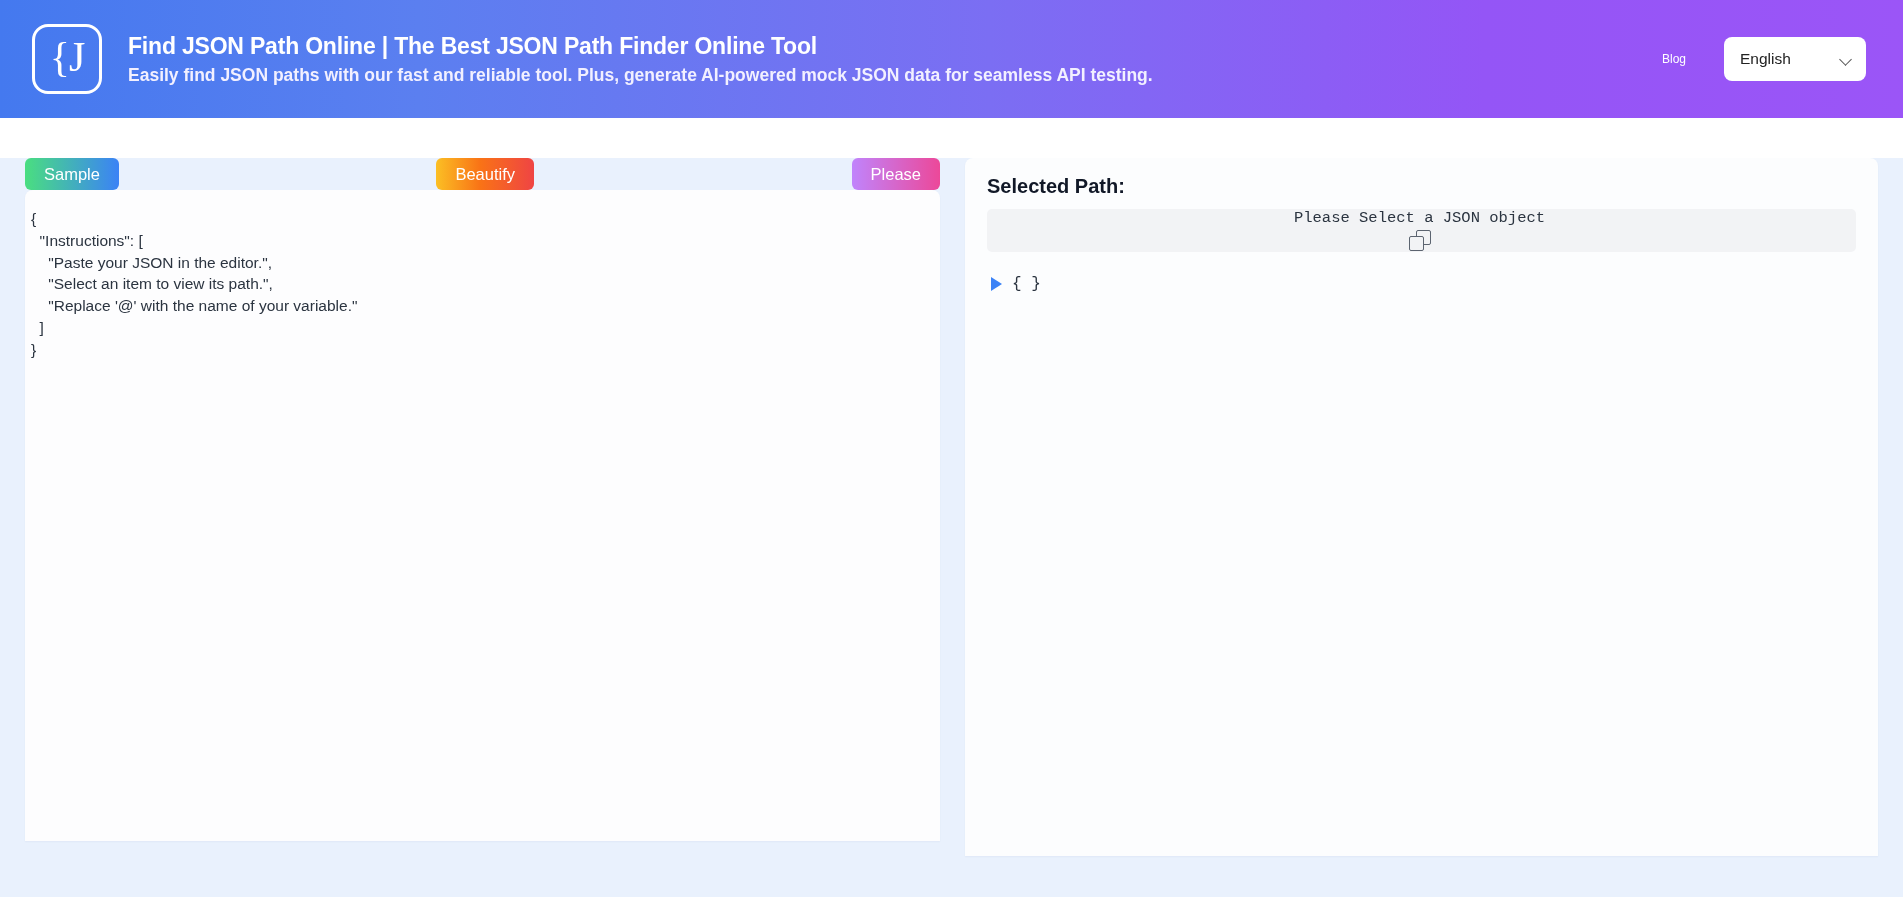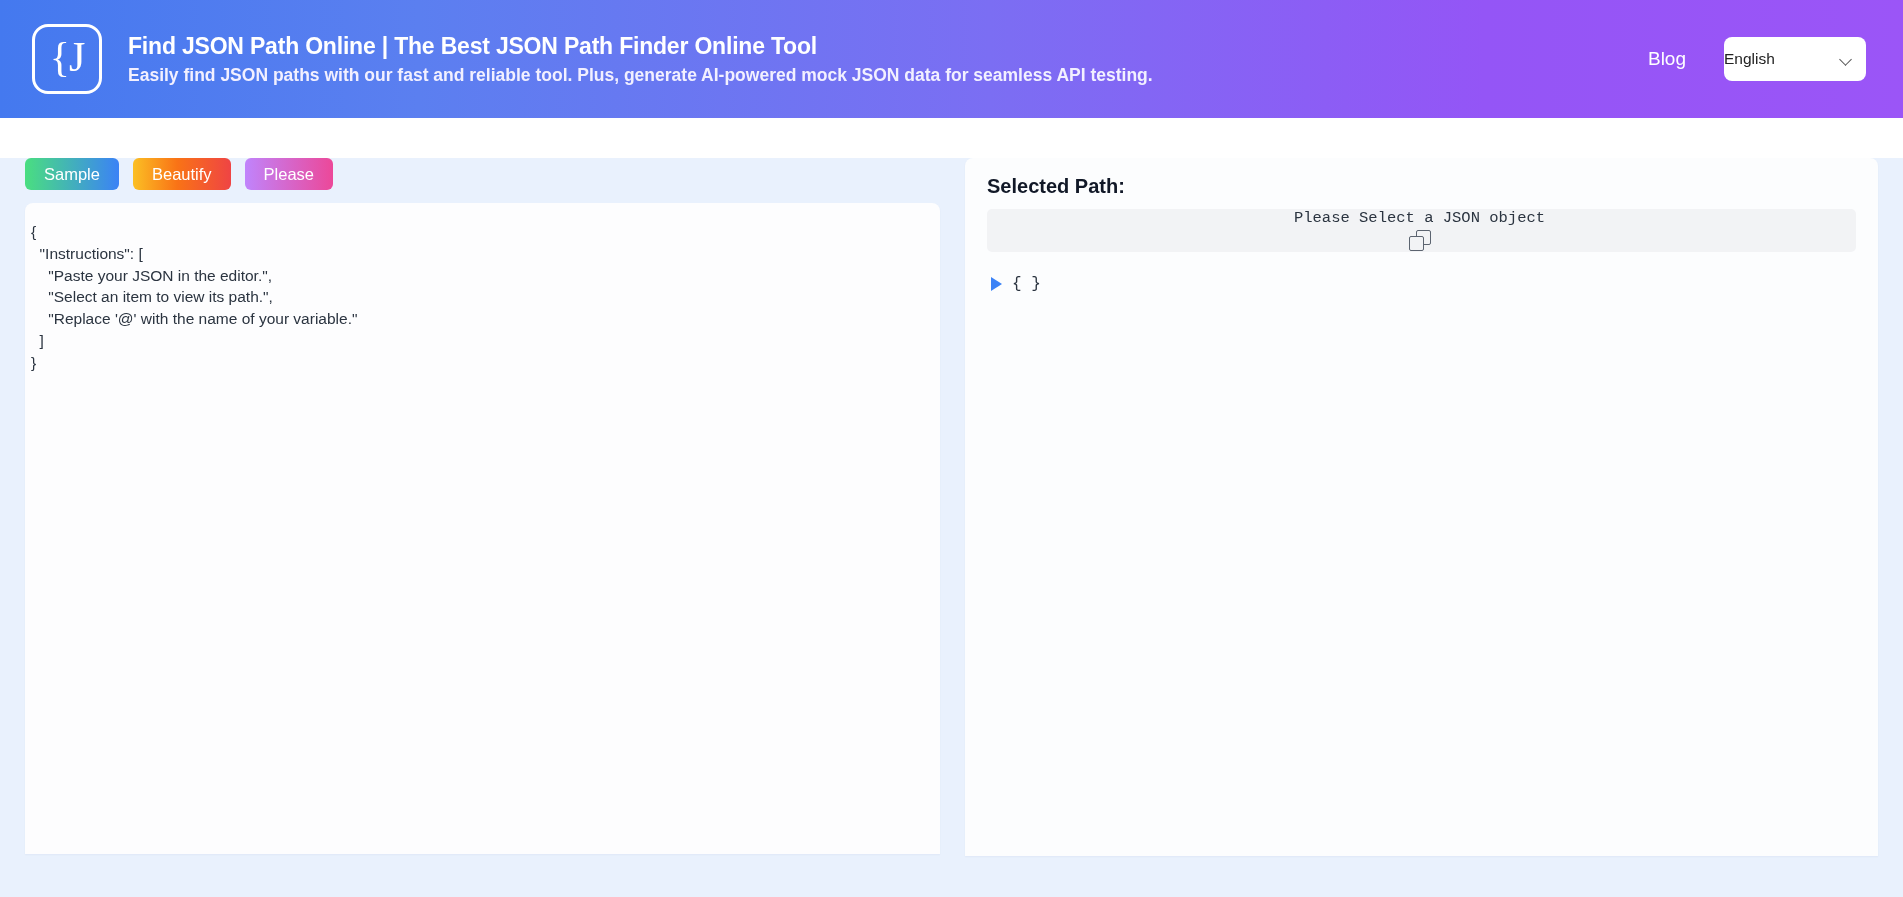--- a/index.html
+++ b/index.html
@@ -50,31 +50,31 @@
     font-weight: 700;
     white-space: nowrap;
   }
   .header-right {
     display: flex; align-items: center;
     gap: 38px;
     flex: 0 0 auto;
   }
   .blog-link {
     color: #ffffff;
-    font-size: 19px;
+    font-size: 12px;
     text-decoration: none;
     cursor: pointer;
   }
   .lang-select {
     width: 142px; height: 44px;
     background: #ffffff;
     border-radius: 8px;
     display: flex; align-items: center;
     justify-content: space-between;
-    padding: 0 14px 0 0;
+    padding: 0 14px 0 16px;
     cursor: pointer;
   }
   .lang-label { color: #222; font-size: 15.5px; }
   .chev { width: 11px; height: 11px; position: relative; }
   .chev::before {
     content: ""; position: absolute;
     left: 0; top: 1px;
     width: 8px; height: 8px;
     border-right: 1.6px solid #555;
     border-bottom: 1.6px solid #555;
@@ -135,22 +135,21 @@
     letter-spacing: -0.1px;
   }
   .spark { font-size: 15px; line-height: 1; display: inline-block; transform: translateY(-1px); }
 
   
   .cols { display: flex; padding: 0 25px; margin-top: 14px; }
   .col-left { width: 915px; flex: 0 0 915px; }
   .col-right { flex: 1 1 auto; margin-left: 25px; }
 
   .btn-row {
-    display: flex; justify-content: flex-start; gap: 14px;
-    margin-bottom: 13px;
+    display: flex; justify-content: space-between; gap: 14px;
   }
   .pill {
     height: 32px;
     border: none; border-radius: 6px;
     color: #ffffff;
     font-size: 16.5px;
     font-family: "Liberation Sans", sans-serif;
     padding: 0 19px;
     cursor: pointer;
     display: flex; align-items: center;

